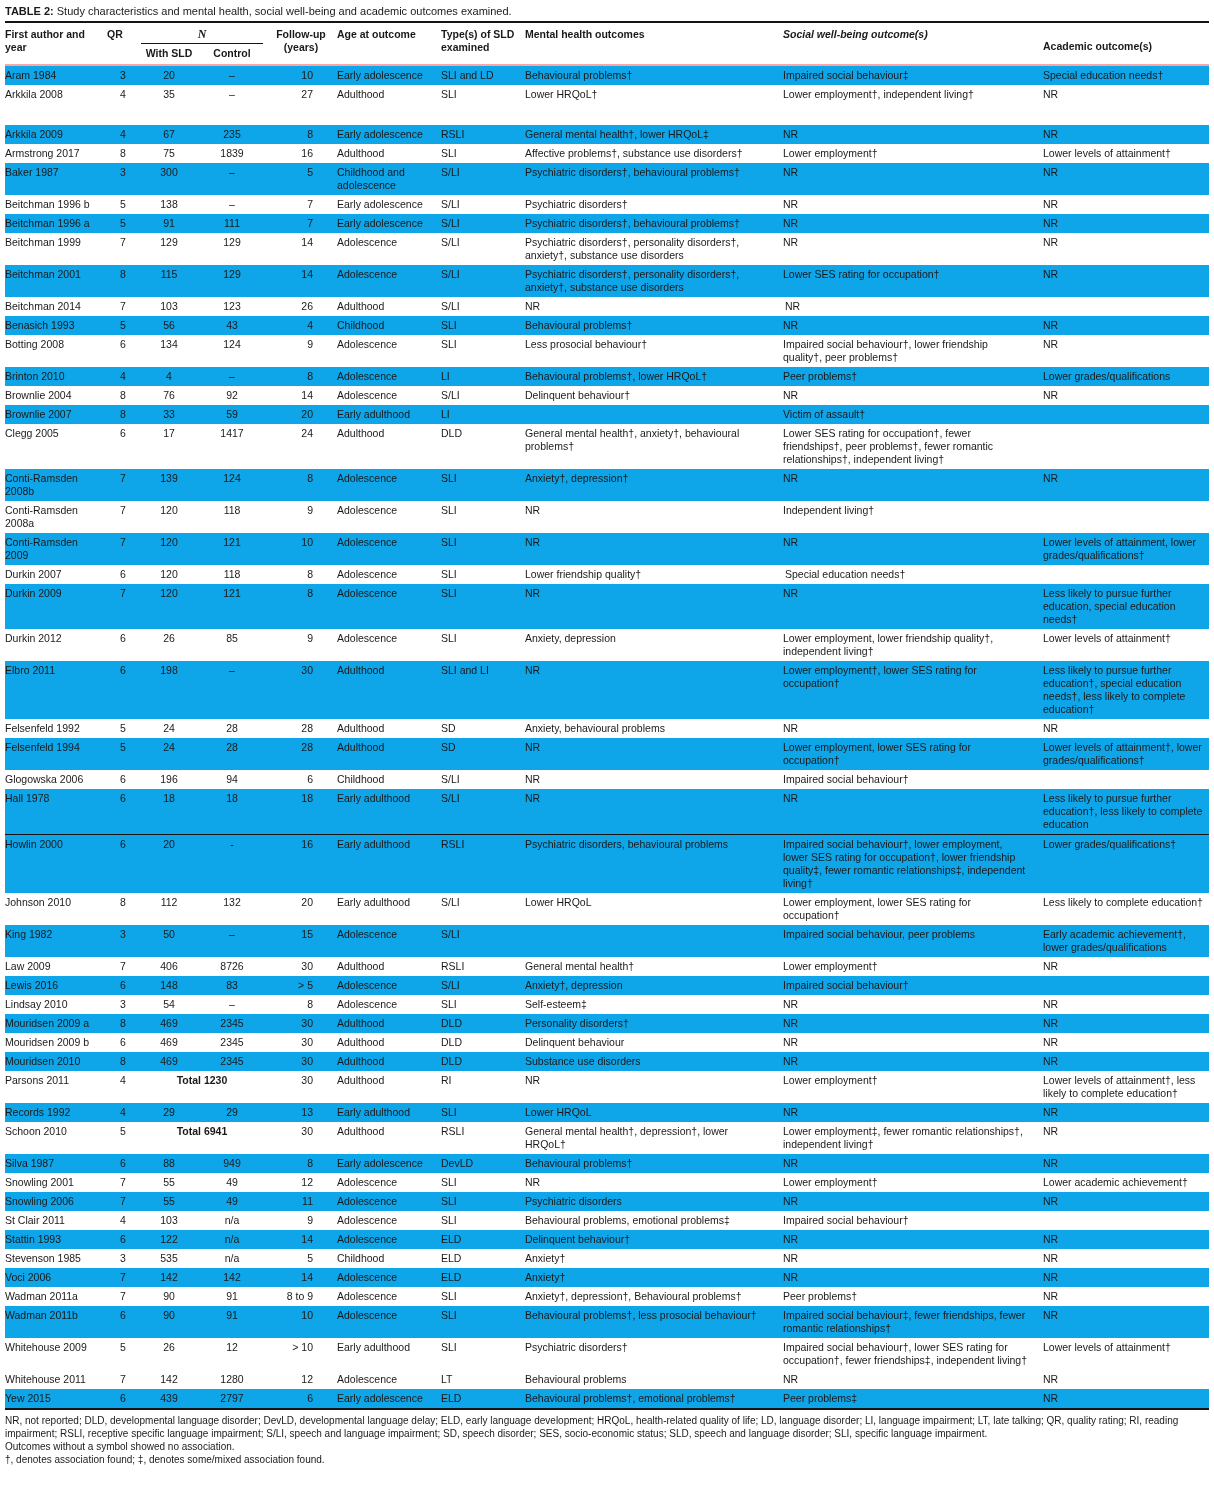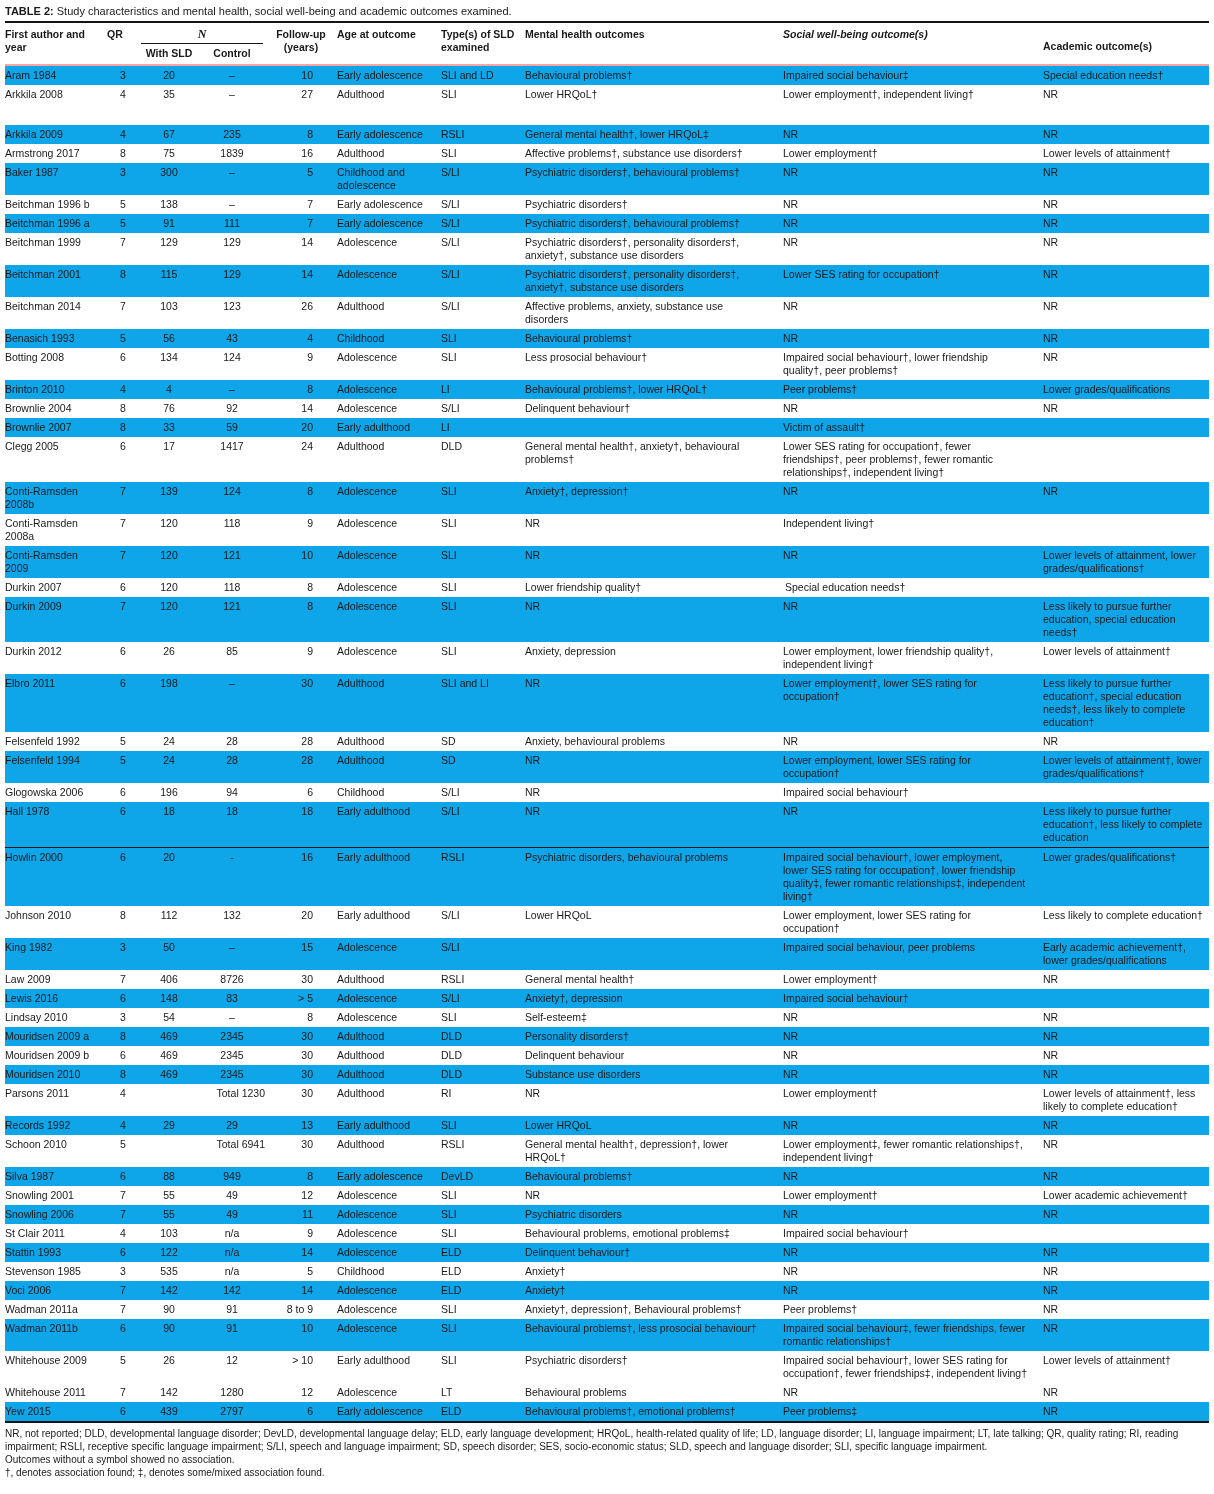--- a/index.html
+++ b/index.html
@@ -38,21 +38,21 @@
   .tbody{border-bottom:2px solid #141414;}
   .tr{display:flex;align-items:flex-start;font-size:10.5px;line-height:13px;}
   .tr.shade{background:#0ea5e9;}
   .tr.tall{min-height:40px;}
   .tr.heavy{border-top:1.6px solid #141414;}
   .td{box-sizing:border-box;padding:3px 6px 3px 0;}
   .c-author{width:102px;}
   .c-qr{width:32px;text-align:center;padding-right:0;}
   .c-n1{width:60px;text-align:center;padding-right:0;}
   .c-n2{width:66px;text-align:center;padding-right:0;}
-  .c-nspan{width:126px;text-align:right;padding-right:0;}
+  .c-nspan{width:126px;text-align:center;padding-right:0;font-weight:bold;}
   .c-fu{width:72px;text-align:right;padding-right:24px;}
   .c-age{width:104px;}
   .c-type{width:84px;}
   .c-mh{width:258px;padding-right:14px;}
   .c-sw{width:260px;padding-right:14px;}
   .c-ac{flex:1;}
 
   
   .footnotes{font-size:10px;line-height:13px;margin-top:4px;}
   .footnotes div{margin:0;}
@@ -198,21 +198,20 @@
         <div class="td c-ac">NR</div>
       </div>
       <div class="tr">
         <div class="td c-author">Beitchman 2014</div>
         <div class="td c-qr">7</div>
         <div class="td c-n1">103</div>
         <div class="td c-n2">123</div>
         <div class="td c-fu">26</div>
         <div class="td c-age">Adulthood</div>
         <div class="td c-type">S/LI</div>
-        <div class="td c-mh">Affective problems, anxiety, substance use disorders</div>
         <div class="td c-sw">NR</div>
         <div class="td c-ac">NR</div>
       </div>
       <div class="tr shade">
         <div class="td c-author">Benasich 1993</div>
         <div class="td c-qr">5</div>
         <div class="td c-n1">56</div>
         <div class="td c-n2">43</div>
         <div class="td c-fu">4</div>
         <div class="td c-age">Childhood</div>

